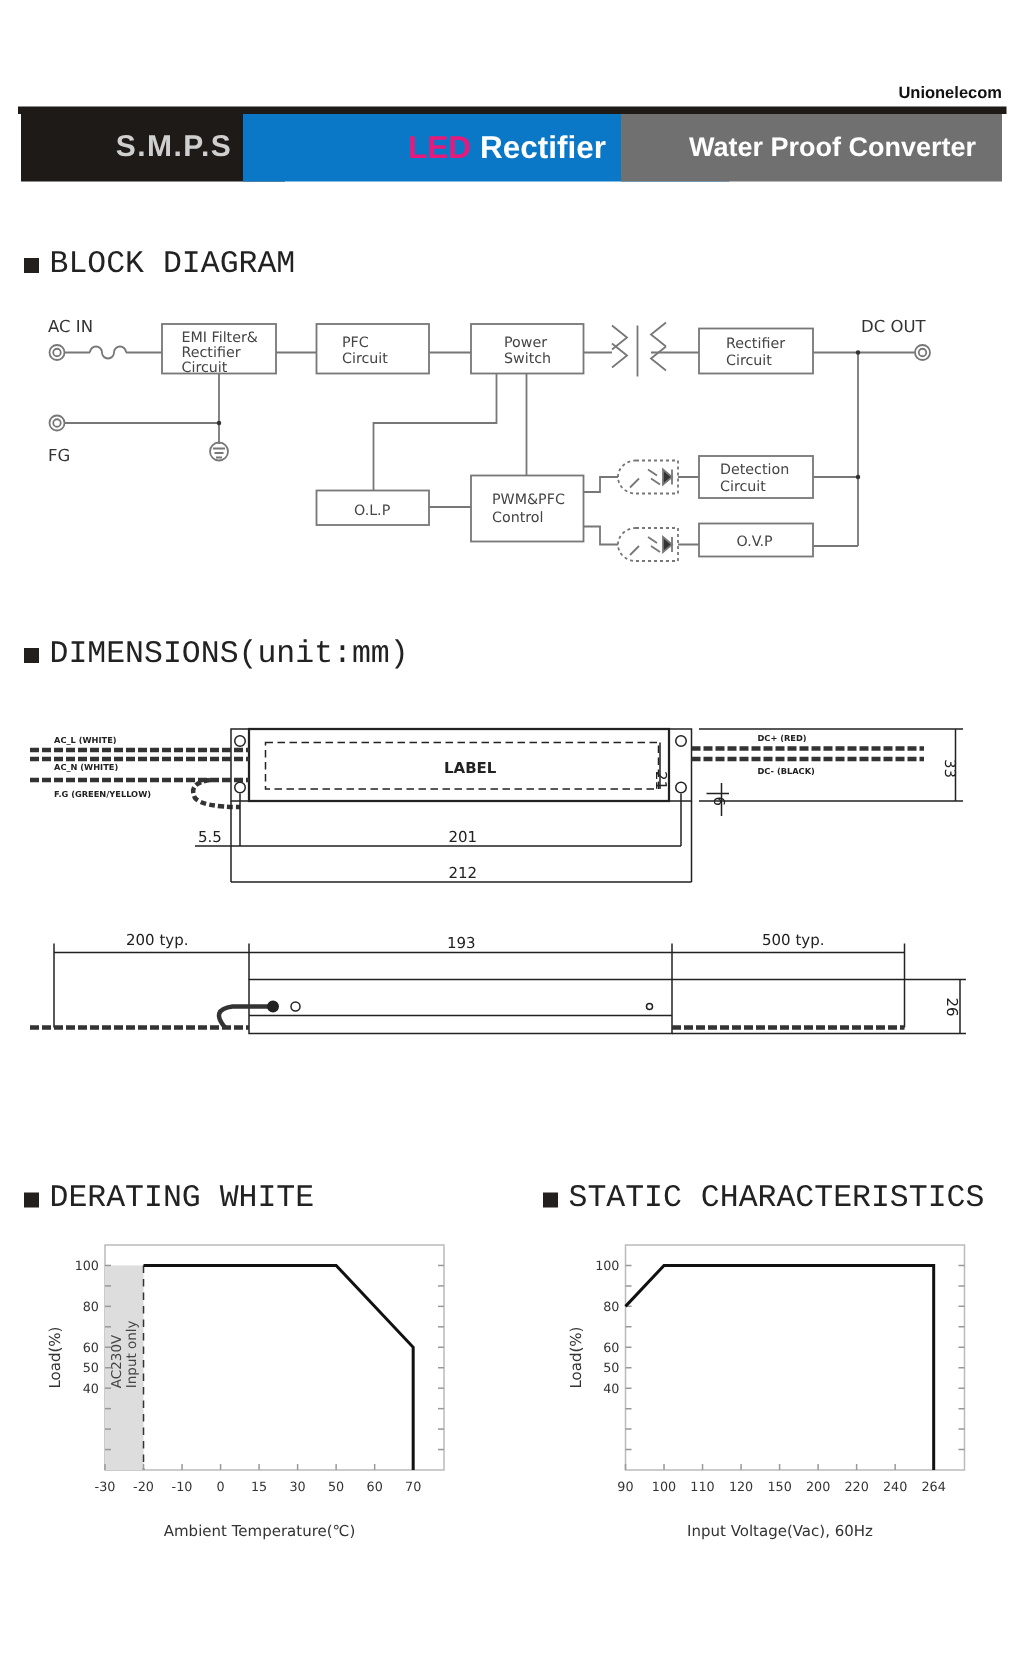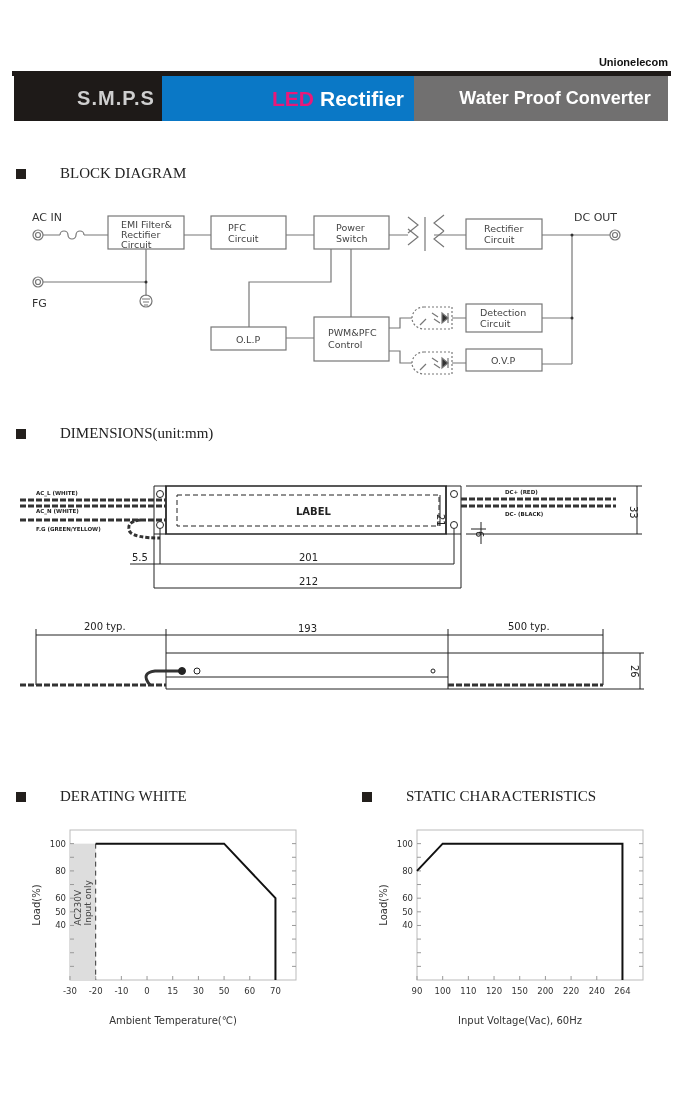--- a/index.html
+++ b/index.html
@@ -5,21 +5,21 @@
   html,body{margin:0;padding:0;background:#fff;}
   body{width:680px;height:1116px;position:relative;overflow:hidden;font-family:"DejaVu Sans",sans-serif;color:#222;}
   .abs{position:absolute;}
   .brand{left:0;top:56px;width:668px;text-align:right;font-family:"Liberation Sans",sans-serif;font-weight:bold;font-size:11px;color:#111;}
   .topbar{left:12px;top:71px;width:659px;height:5px;background:#1e1a18;}
   .hdr{top:76px;height:45px;display:flex;align-items:center;justify-content:center;font-family:"Liberation Sans",sans-serif;font-weight:bold;padding-left:28px;}
   .hdr-smps{left:14px;width:148px;background:#1e1a18;color:#cfcfcf;font-size:20px;letter-spacing:1px;}
   .hdr-led{left:162px;width:296px;background:#0a78c6;color:#fff;font-size:21px;}
   .hdr-led .led{color:#e8197a;margin-right:6px;}
   .hdr-wp{left:414px;width:226px;background:#717070;color:#fff;font-size:18px;}
-  .sec{font-family:Liberation Serif, serif;font-size:15px;color:#222;display:flex;align-items:center;gap:27px;}
+  .sec{font-family:Liberation Mono, monospace;font-size:21px;color:#222;display:flex;align-items:center;}
   .sec .sq{width:10px;height:10px;background:#231f1c;margin-right:7px;display:inline-block;}
   svg text{font-family:"DejaVu Sans",sans-serif;}
 </style>
 </head>
 <body>
 
 <div class="abs brand">Unionelecom</div>
 <div class="abs topbar"></div>
 <div class="abs hdr hdr-smps">S.M.P.S</div>
 <div class="abs hdr hdr-led">

